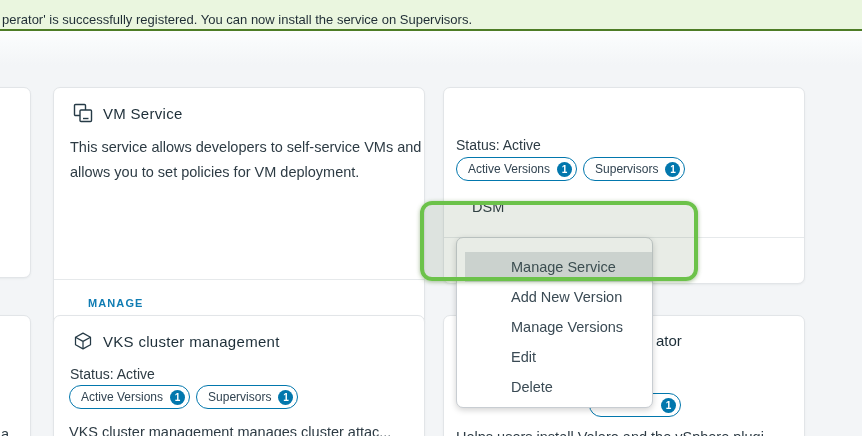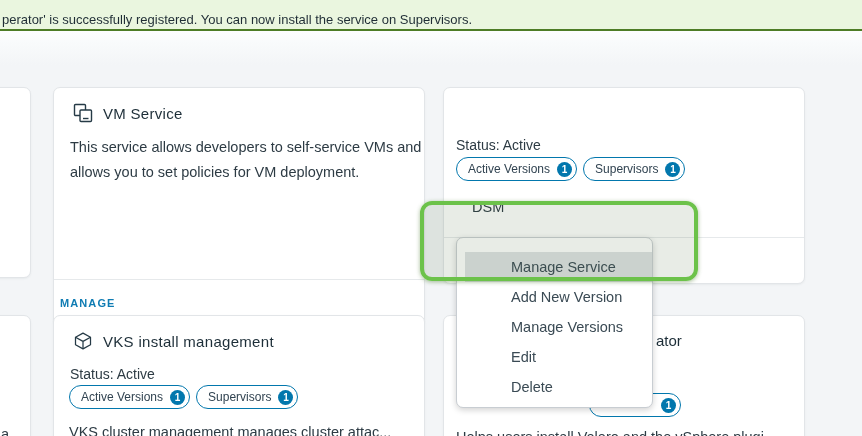--- a/index.html
+++ b/index.html
@@ -52,21 +52,21 @@
   .pill-count{
     width:15px;height:15px;border-radius:50%;background:#0277ad;color:#fff;
     font-size:10px;font-weight:bold;display:flex;align-items:center;justify-content:center;
   }
   .pill-partial{position:absolute;left:145px;top:77px;width:92px;justify-content:flex-end;}
   .title-frag{position:absolute;left:212px;top:16px;font-size:15px;font-weight:500;color:#1d2e38;}
   .card-footer{
     position:absolute;left:0;right:0;bottom:0;height:46px;
     border-top:1px solid #e6e9eb;display:flex;align-items:center;
   }
-  .f-vm{padding-left:6px;margin-top:44px;} .f-dsm{padding-left:14px;}
+  .f-vm{padding-left:34px;margin-top:44px;} .f-dsm{padding-left:14px;}
   .link-btn{
     font-size:11px;font-weight:700;letter-spacing:1.1px;color:#0f7cb3;
     cursor:pointer;display:inline-flex;align-items:center;gap:9px;
   }
   
   .dropdown{
     position:absolute;left:456px;top:237px;width:197px;z-index:10;
     background:#fff;border:1px solid #c8cdd2;border-radius:7px;
     box-shadow:0 2px 6px rgba(0,0,0,.18);padding:14px 0 5px 8px;
   }
@@ -145,21 +145,21 @@
     </div>
 
     <div class="card c-vks">
       <div class="card-header h-vks">
         <span class="icon">
           <svg width="20" height="20" viewBox="0 0 24 24" fill="none" stroke="#253a46" stroke-width="1.5" stroke-linejoin="round">
             <path d="M12 2.5 L21 7.5 V16.5 L12 21.5 L3 16.5 V7.5 Z"></path>
             <path d="M3 7.5 L12 12.5 L21 7.5 M12 12.5 V21.5"></path>
           </svg>
         </span>
-        <span class="card-title">VKS install management</span>
+        <span class="card-title">VKS cluster management</span>
       </div>
       <div class="status-line s-vks">Status: Active</div>
       <div class="pill-row p-vks">
         <span class="pill">
           <span>Active Versions</span>
           <span class="pill-count">1</span>
         </span>
         <span class="pill">
           <span>Supervisors</span>
           <span class="pill-count">1</span>

